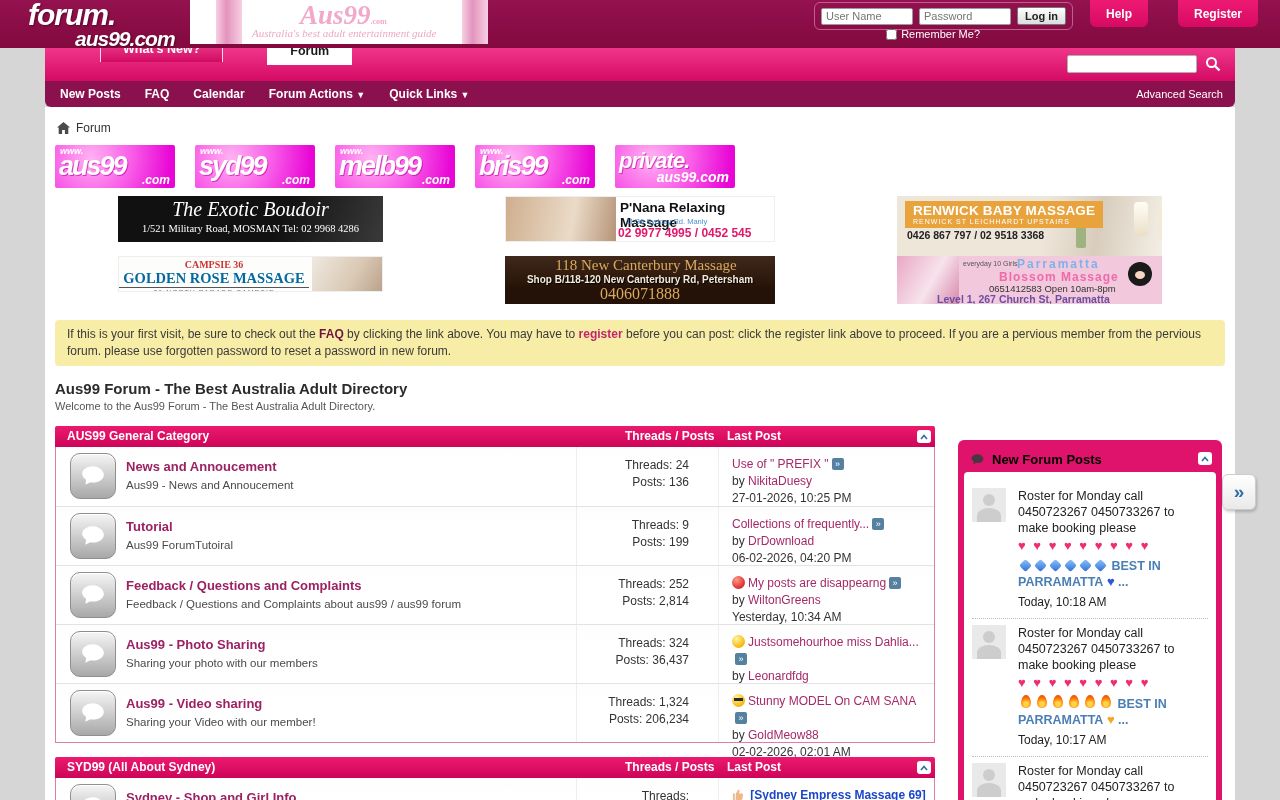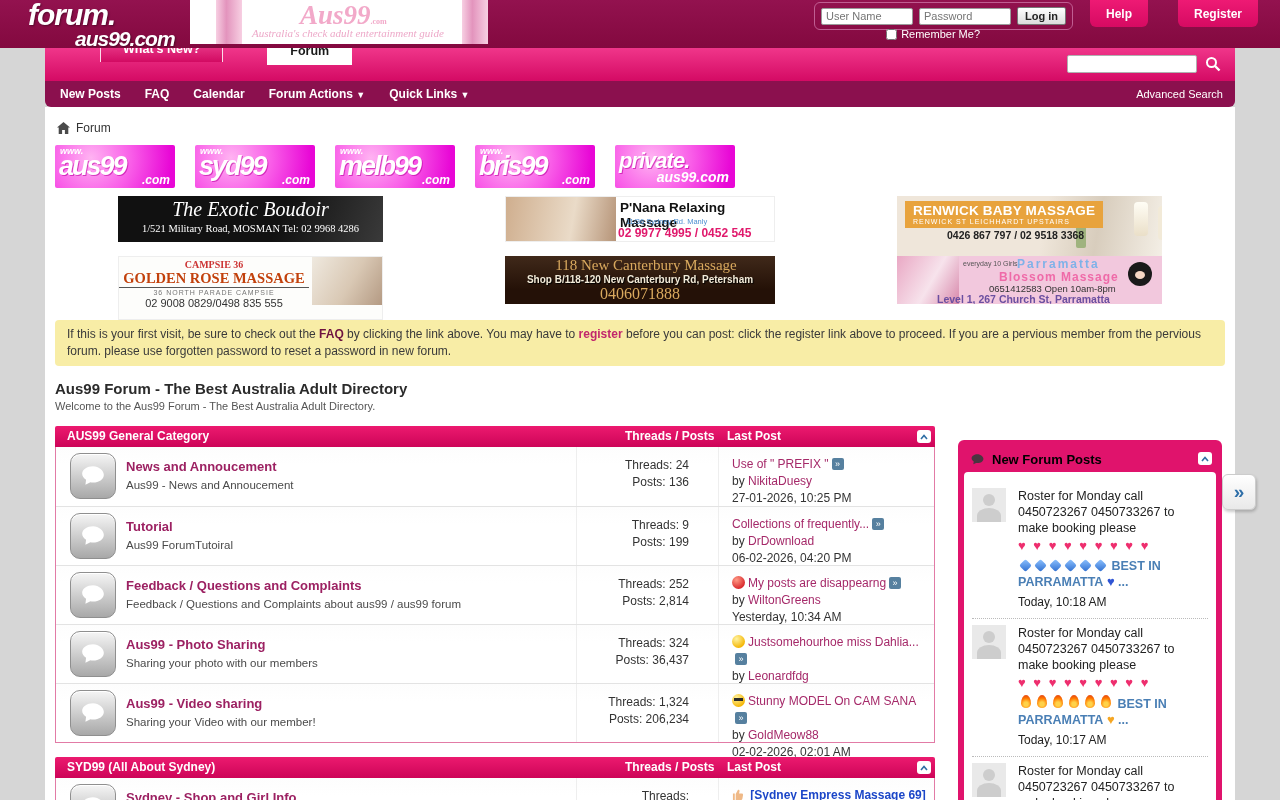--- a/index.html
+++ b/index.html
@@ -62,25 +62,25 @@
   .ad-pnana { left:460px; top:0; width:270px; height:46px; background:#fff; border:1px solid #eee; }
   .ad-pnana .photo { position:absolute; left:0; top:0; width:110px; height:46px; background:linear-gradient(100deg,#cfae8e,#eadbc8 60%,#b59377); }
   .ad-pnana .t { position:absolute; left:114px; top:3px; font-size:13.5px; font-weight:bold; color:#111; }
   .ad-pnana .a { position:absolute; left:120px; top:20px; font-size:7.5px; color:#4d8fd1; }
   .ad-pnana .p { position:absolute; left:112px; top:29px; font-size:12px; font-weight:bold; color:#e0196c; }
   .ad-renwick { left:852px; top:0; width:265px; height:62px; background:linear-gradient(100deg,#efe6da 55%,#d8cdbd 75%,#f4efe6); }
   .ad-renwick .candle { position:absolute; right:14px; top:6px; width:14px; height:34px; background:linear-gradient(#fffdf5,#eadfc8); border-radius:4px; box-shadow:24px 4px 0 #f2ead8, -60px 14px 0 -2px #9fb37e; }
   .ad-renwick .obox { position:absolute; left:8px; top:5px; background:#e8a33d; color:#fff; padding:2px 8px 3px; }
   .ad-renwick .obox .t { font-size:13.5px; font-weight:bold; letter-spacing:.2px; }
   .ad-renwick .obox .s { font-size:7px; letter-spacing:1px; }
-  .ad-renwick .p { position:absolute; left:10px; top:33px; font-size:10.5px; font-weight:bold; color:#222;margin-left:40px; }
-  .ad-golden { left:73px; top:60px; width:265px; height:64px; background:#fdfdfb; border:1px solid #eee; }
+  .ad-renwick .p { position:absolute; left:10px; top:33px; font-size:10.5px; font-weight:bold; color:#222; }
+  .ad-golden { left:73px; top:60px; width:265px; height:36px; background:#fdfdfb; border:1px solid #eee; }
   .ad-golden .candle2 { position:absolute; right:0; top:0; width:70px; height:48px; background:linear-gradient(120deg,#efe9df,#d9c8b4 55%,#b49a83); }
   .ad-golden .tag { font-size:10px; font-weight:bold; color:#c33; font-family:"Liberation Serif","DejaVu Serif",serif; text-align:center; width:190px; padding-top:2px; }
-  .ad-golden .t { font-size:14.5px; font-weight:bold; font-family:"Liberation Serif","DejaVu Serif",serif; color:#c2410c; text-align:center; width:190px; border-bottom:1px solid #555; }
+  .ad-golden .t { font-size:14.5px; font-weight:bold; font-family:"Liberation Serif","DejaVu Serif",serif; color:#0369a1; text-align:center; width:190px; border-bottom:1px solid #555; }
   .ad-golden .s { font-size:7px; color:#777; text-align:center; width:190px; letter-spacing:1px; padding-top:1px; }
   .ad-golden .p { font-size:11px; color:#333; text-align:center; width:190px; padding-top:1px; }
   .ad-cant { left:460px; top:60px; width:270px; height:48px; background:linear-gradient(#40291a,#241107 70%); text-align:center; }
   .ad-cant .t { font-family:"Liberation Serif","DejaVu Serif",serif; font-size:15px; color:#d9a95e; padding-top:1px;margin-left:12px; }
   .ad-cant .s { font-size:10px; font-weight:bold; color:#f2ead8; text-shadow:1px 1px 1px #000; }
   .ad-cant .p { font-family:"Liberation Serif","DejaVu Serif",serif; font-size:16px; color:#d9a95e; }
   .ad-blossom { left:852px; top:60px; width:265px; height:48px; background:#f2c8dd; }
   .ad-blossom .girl { position:absolute; left:0; top:0; width:62px; height:48px; background:linear-gradient(120deg,#e9a8c4,#f7e3ec 55%,#d888ab); }
   .ad-blossom .tag { position:absolute; left:66px; top:3px; font-size:7px; color:#555; line-height:1.3; }
   .ad-blossom .t1 { position:absolute; left:120px; top:1px; font-size:12px; font-weight:bold; color:#7fb2e8; letter-spacing:2px; }
@@ -155,21 +155,21 @@
 
   <div class="topbar">
     <div class="logo">
       <div class="l1">forum.</div>
       <div class="l2">aus99.com</div>
     </div>
     <div class="hbanner">
       <div class="curtain l"></div>
       <div class="curtain r"></div>
       <div class="aus"><span>Aus99</span><span class="auscom">.com</span></div>
-      <div class="tagline">Australia's check adult entertainment guide</div>
+      <div class="tagline">Australia's best adult entertainment guide</div>
     </div>
     <div class="loginpanel">
       <input type="text" placeholder="User Name" style="">
       <input type="password" placeholder="Password" style="">
       <button class="btn-login">Log in</button>
     </div>
     <div class="remember">
       <input type="checkbox" style="">
       <span>Remember Me?</span>
     </div>

